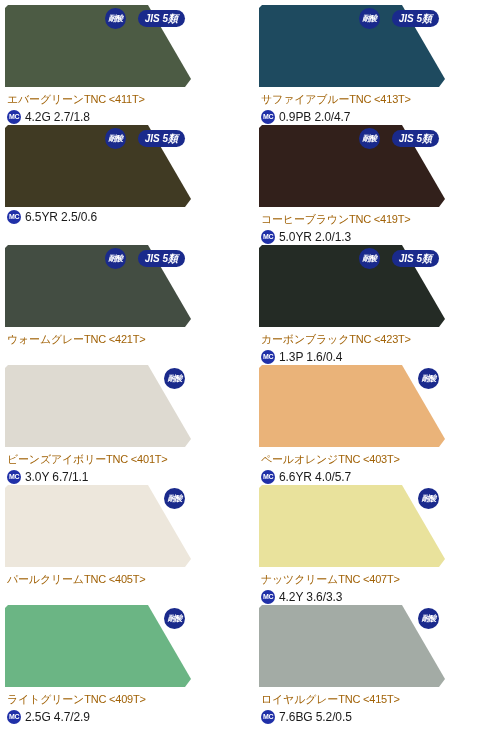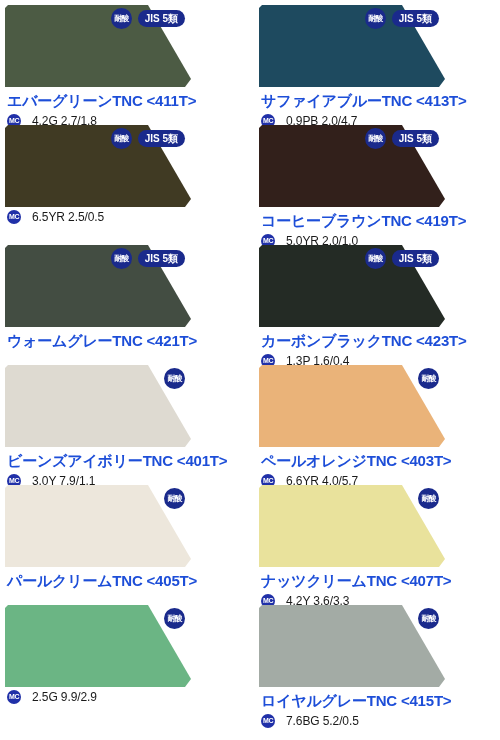--- a/index.html
+++ b/index.html
@@ -46,22 +46,23 @@
     height: 82px;
     clip-path: polygon(0 3px, 3px 0, 143px 0, 186px 74px, 180px 82px, 0 82px);
   }
 
   .badge-row {
     position: absolute;
     top: 3px;
     right: 6px;
     display: flex;
     align-items: center;
-    gap: 6px;
+    gap: 12px;
     z-index: 5;
+    font-style: italic;
   }
 
   .badge-circle {
     width: 21px;
     height: 21px;
     border-radius: 50%;
     background: #1a2a8c;
     color: #ffffff;
     font-size: 8px;
     font-weight: bold;
@@ -83,31 +84,31 @@
     line-height: 17px;
     text-align: center;
     letter-spacing: 0px;
     flex: 0 0 auto;
     white-space: nowrap;
     box-sizing: border-box;
   }
 
   .swatch-name {
     margin: 5px 0 0 2px;
-    font-size: 15px;
-    font-weight: bold;
+    font-size: 11px;
+    font-weight: normal;
     letter-spacing: -0.2px;
     white-space: nowrap;
-    color: #1d4ed8;
+    color: #a16207;
   }
 
   .munsell-row {
     display: flex;
     align-items: center;
-    gap: 11px;
+    gap: 4px;
     margin: 3px 0 0 2px;
   }
   .mc-badge {
     width: 14px;
     height: 14px;
     border-radius: 50%;
     background: #2030a8;
     color: #ffffff;
     font-size: 7px;
     font-weight: bold;
@@ -158,35 +159,35 @@
     <div class="swatch-card">
       <div class="chip-wrap">
         <div class="chip" style="background: rgb(64, 58, 35);"></div>
         <div class="badge-row">
           <span class="badge-circle" style="background: rgb(26, 42, 140);">耐酸</span>
           <span class="badge-pill" style="background: rgb(26, 42, 140);">JIS 5類</span>
         </div>
       </div>
       <div class="munsell-row">
         <span class="mc-badge" style="background: rgb(32, 48, 168);">MC</span>
-        <span class="munsell-text">6.5YR 2.5/0.5</span>
+        <span class="munsell-text">6.5YR 2.5/0.6</span>
       </div>
     </div>
     <div class="swatch-card">
       <div class="chip-wrap">
         <div class="chip" style="background: rgb(50, 32, 27);"></div>
         <div class="badge-row">
           <span class="badge-circle" style="background: rgb(26, 42, 140);">耐酸</span>
           <span class="badge-pill" style="background: rgb(26, 42, 140);">JIS 5類</span>
         </div>
       </div>
       <div class="swatch-name">コーヒーブラウンTNC &lt;419T&gt;</div>
       <div class="munsell-row">
         <span class="mc-badge" style="background: rgb(32, 48, 168);">MC</span>
-        <span class="munsell-text">5.0YR 2.0/1.0</span>
+        <span class="munsell-text">5.0YR 2.0/1.3</span>
       </div>
     </div>
     <div class="swatch-card">
       <div class="chip-wrap">
         <div class="chip" style="background: rgb(67, 77, 66);"></div>
         <div class="badge-row">
           <span class="badge-circle" style="background: rgb(26, 42, 140);">耐酸</span>
           <span class="badge-pill" style="background: rgb(26, 42, 140);">JIS 5類</span>
         </div>
       </div>
@@ -209,21 +210,21 @@
     <div class="swatch-card">
       <div class="chip-wrap">
         <div class="chip" style="background: rgb(222, 218, 209);"></div>
         <div class="badge-row">
           <span class="badge-circle" style="background: rgb(26, 42, 140);">耐酸</span>
         </div>
       </div>
       <div class="swatch-name">ビーンズアイボリーTNC &lt;401T&gt;</div>
       <div class="munsell-row">
         <span class="mc-badge" style="background: rgb(32, 48, 168);">MC</span>
-        <span class="munsell-text">3.0Y 7.9/1.1</span>
+        <span class="munsell-text">3.0Y 6.7/1.1</span>
       </div>
     </div>
     <div class="swatch-card">
       <div class="chip-wrap">
         <div class="chip" style="background: rgb(234, 179, 121);"></div>
         <div class="badge-row">
           <span class="badge-circle" style="background: rgb(26, 42, 140);">耐酸</span>
         </div>
       </div>
       <div class="swatch-name">ペールオレンジTNC &lt;403T&gt;</div>
@@ -254,23 +255,24 @@
         <span class="munsell-text">4.2Y 3.6/3.3</span>
       </div>
     </div>
     <div class="swatch-card">
       <div class="chip-wrap">
         <div class="chip" style="background: rgb(107, 181, 132);"></div>
         <div class="badge-row">
           <span class="badge-circle" style="background: rgb(26, 42, 140);">耐酸</span>
         </div>
       </div>
-      <div class="munsell-row">
-        <span class="mc-badge" style="background: rgb(32, 48, 168);">MC</span>
-        <span class="munsell-text">2.5G 9.9/2.9</span>
+      <div class="swatch-name">ライトグリーンTNC &lt;409T&gt;</div>
+      <div class="munsell-row">
+        <span class="mc-badge" style="background: rgb(32, 48, 168);">MC</span>
+        <span class="munsell-text">2.5G 4.7/2.9</span>
       </div>
     </div>
     <div class="swatch-card">
       <div class="chip-wrap">
         <div class="chip" style="background: rgb(163, 171, 165);"></div>
         <div class="badge-row">
           <span class="badge-circle" style="background: rgb(26, 42, 140);">耐酸</span>
         </div>
       </div>
       <div class="swatch-name">ロイヤルグレーTNC &lt;415T&gt;</div>

